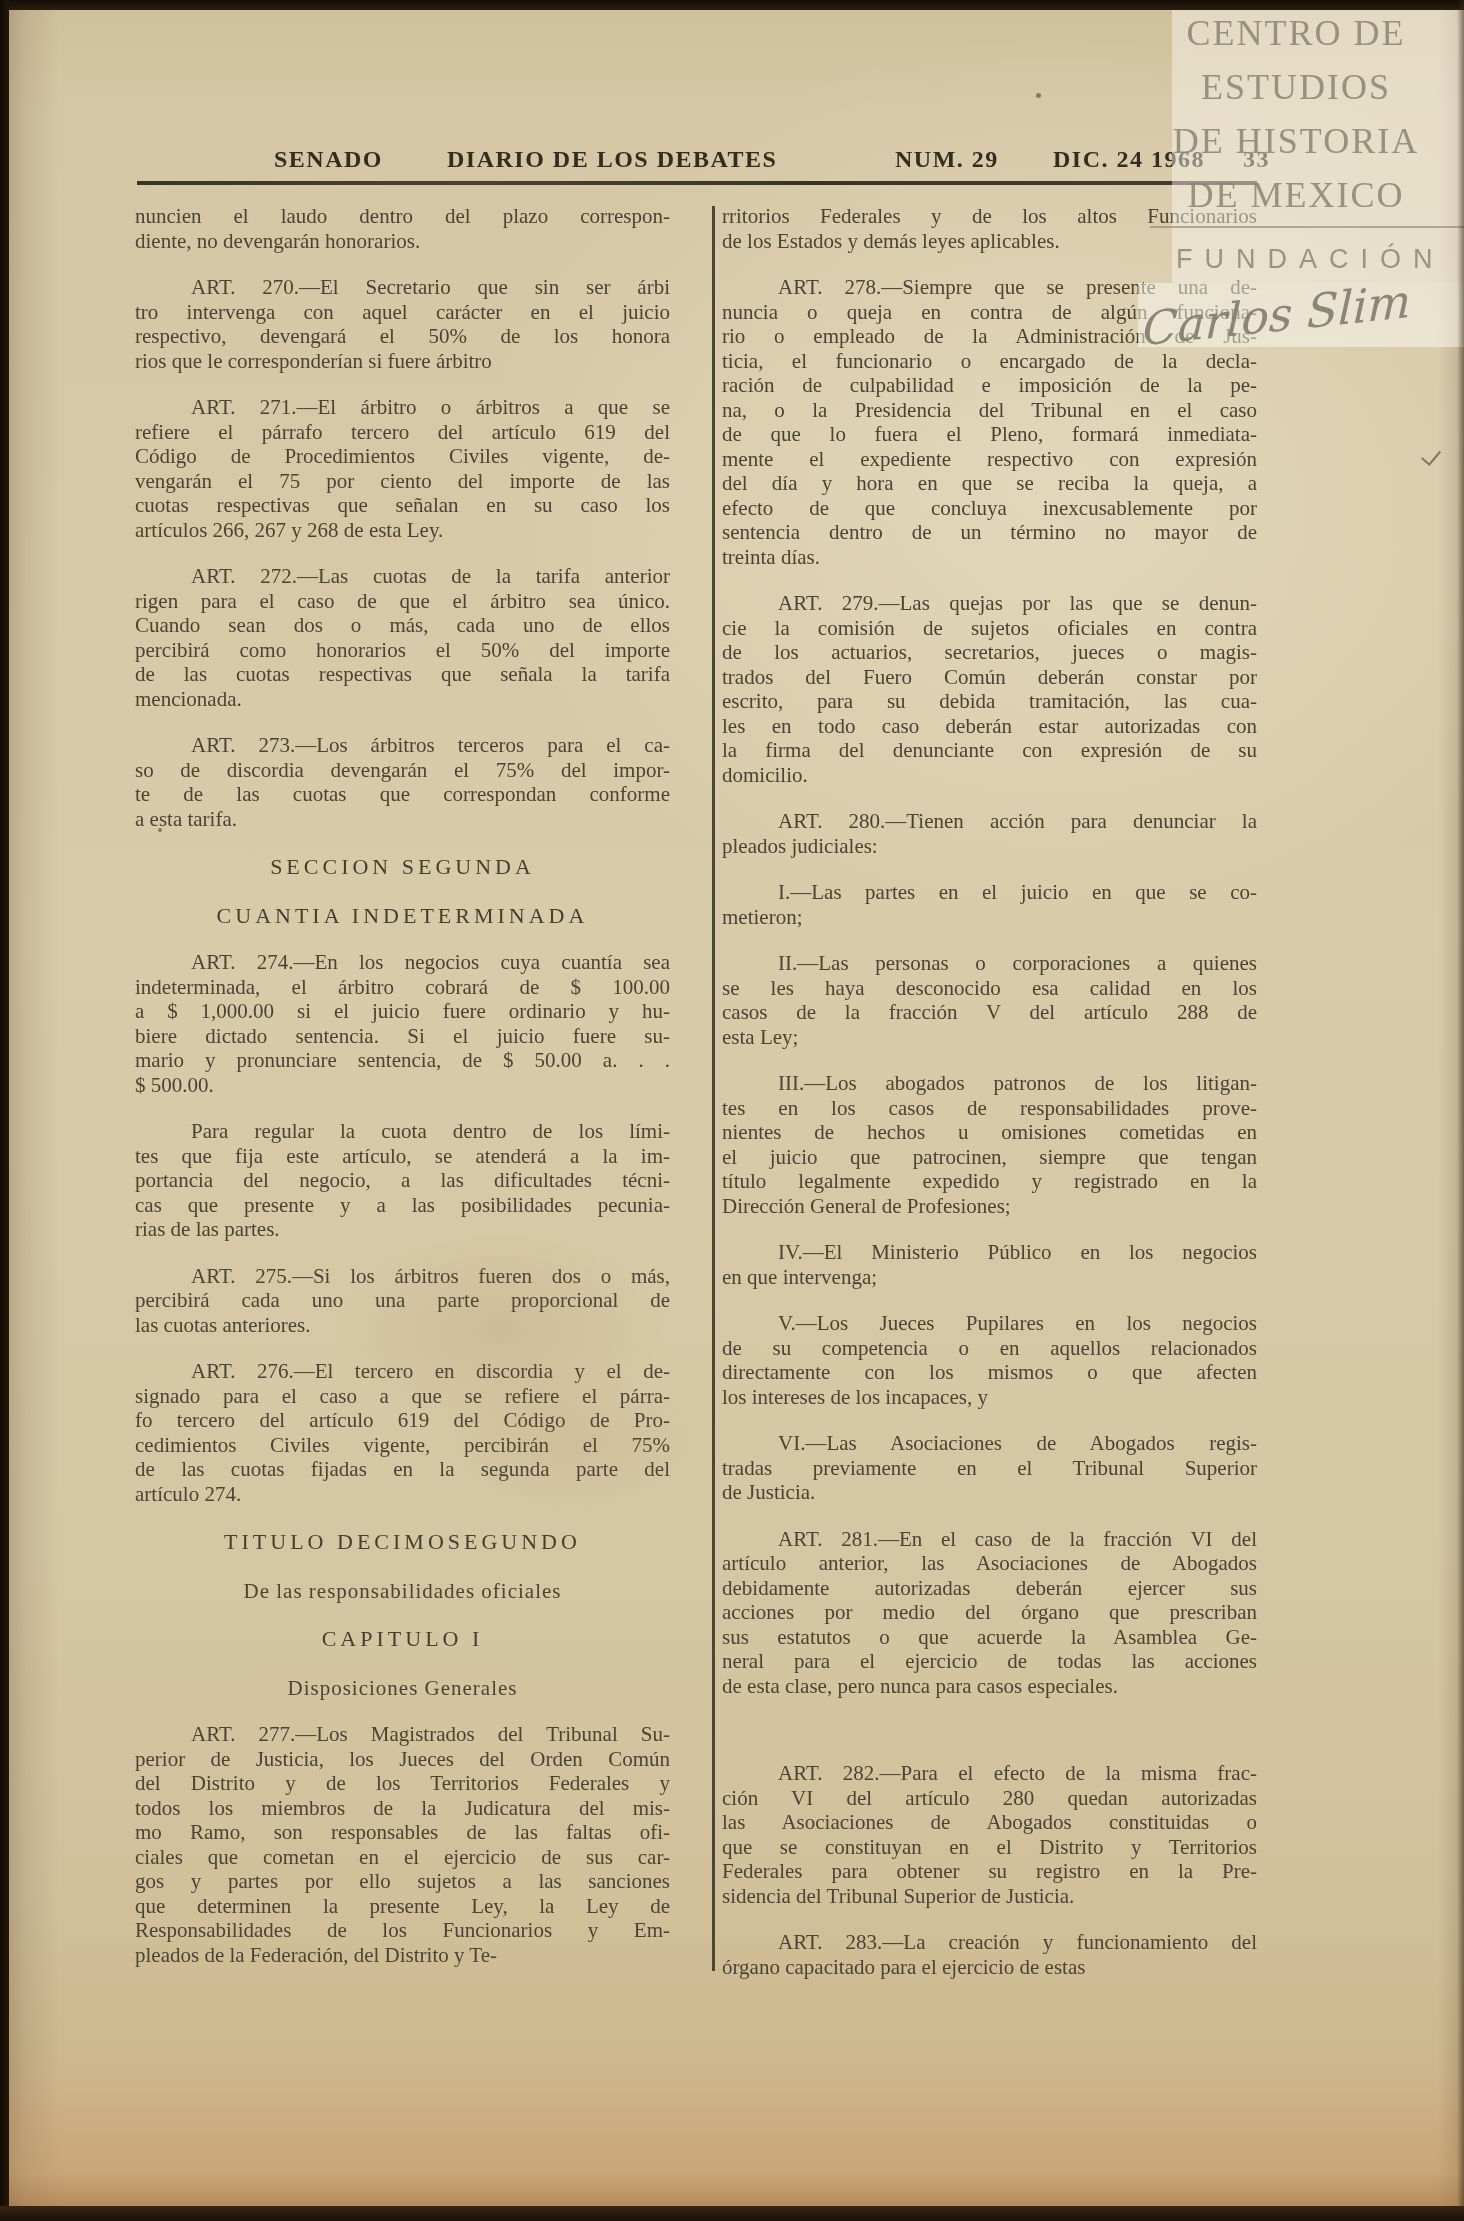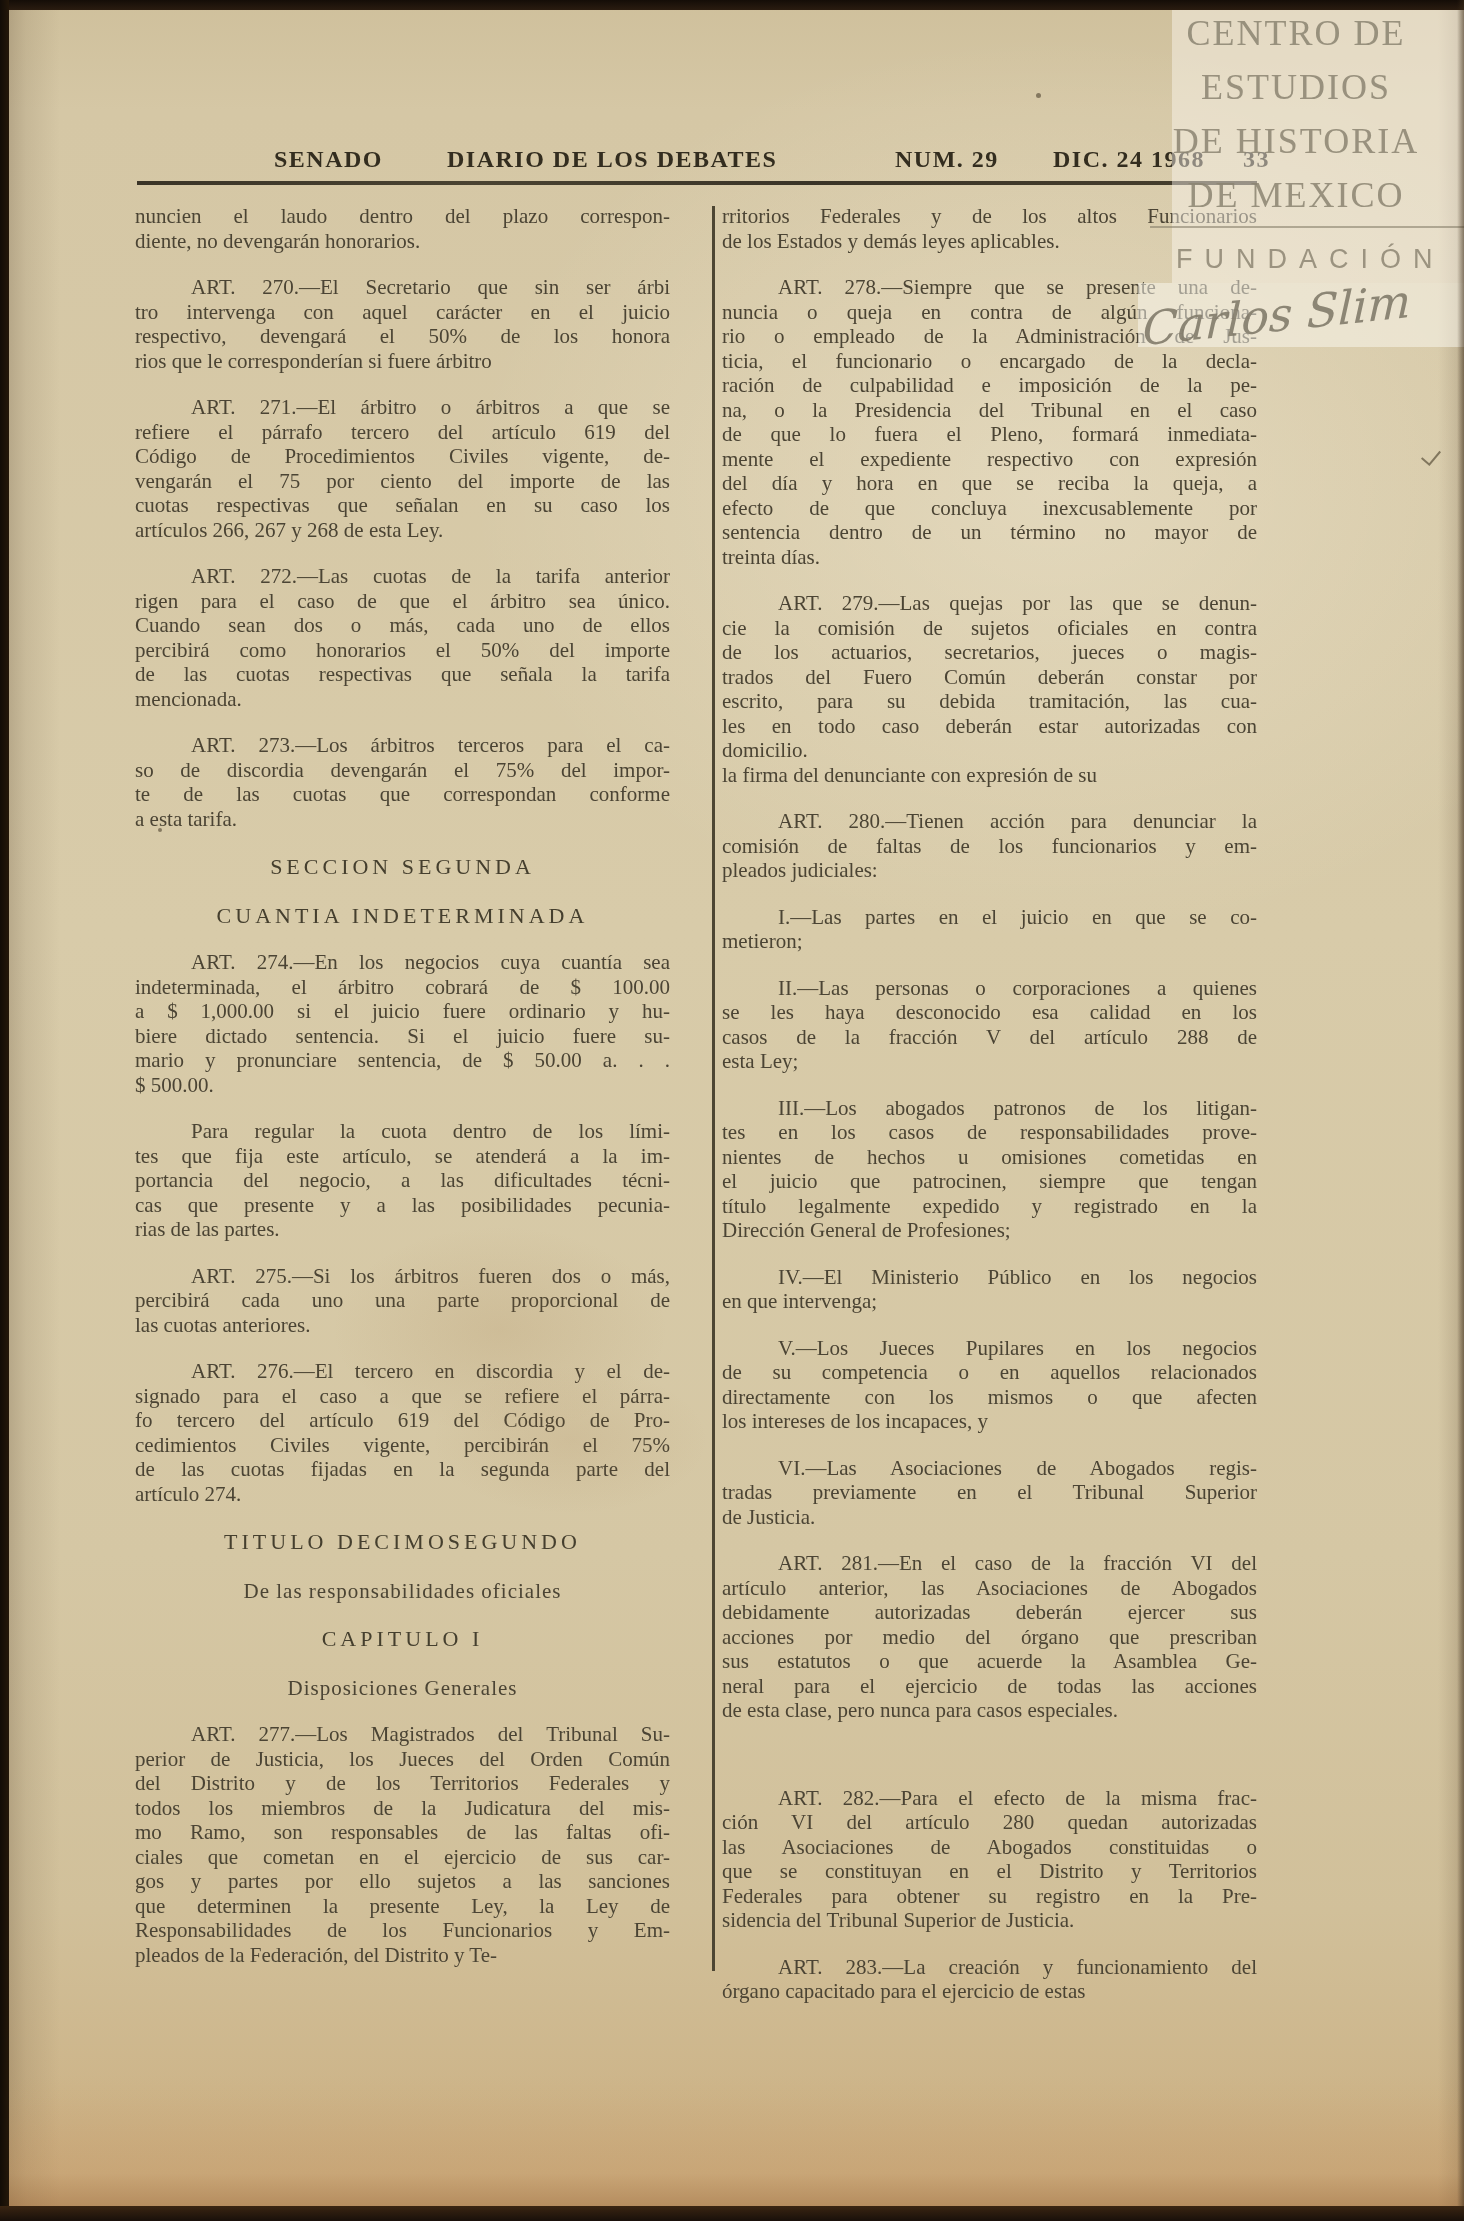--- a/index.html
+++ b/index.html
@@ -169,26 +169,25 @@
         <span class="ln">sentencia dentro de un término no mayor de</span>
         <span class="ln">treinta días.</span>
       </p>
     <p class="para indent">
         <span class="ln">ART. 279.—Las quejas por las que se denun-</span>
         <span class="ln">cie la comisión de sujetos oficiales en contra</span>
         <span class="ln">de los actuarios, secretarios, jueces o magis-</span>
         <span class="ln">trados del Fuero Común deberán constar por</span>
         <span class="ln">escrito, para su debida tramitación, las cua-</span>
         <span class="ln">les en todo caso deberán estar autorizadas con</span>
+        <span class="ln">la firma del denunciante con expresión de su</span>
         <span class="ln">domicilio.</span>
-        <span class="ln">la firma del denunciante con expresión de su</span>
       </p>
     <p class="para indent">
         <span class="ln">ART. 280.—Tienen acción para denunciar la</span>
-        <span class="ln">comisión de faltas de los funcionarios y em-</span>
         <span class="ln">pleados judiciales:</span>
       </p>
     <p class="para indent">
         <span class="ln">I.—Las partes en el juicio en que se co-</span>
         <span class="ln">metieron;</span>
       </p>
     <p class="para indent">
         <span class="ln">II.—Las personas o corporaciones a quienes</span>
         <span class="ln">se les haya desconocido esa calidad en los</span>
         <span class="ln">casos de la fracción V del artículo 288 de</span>

